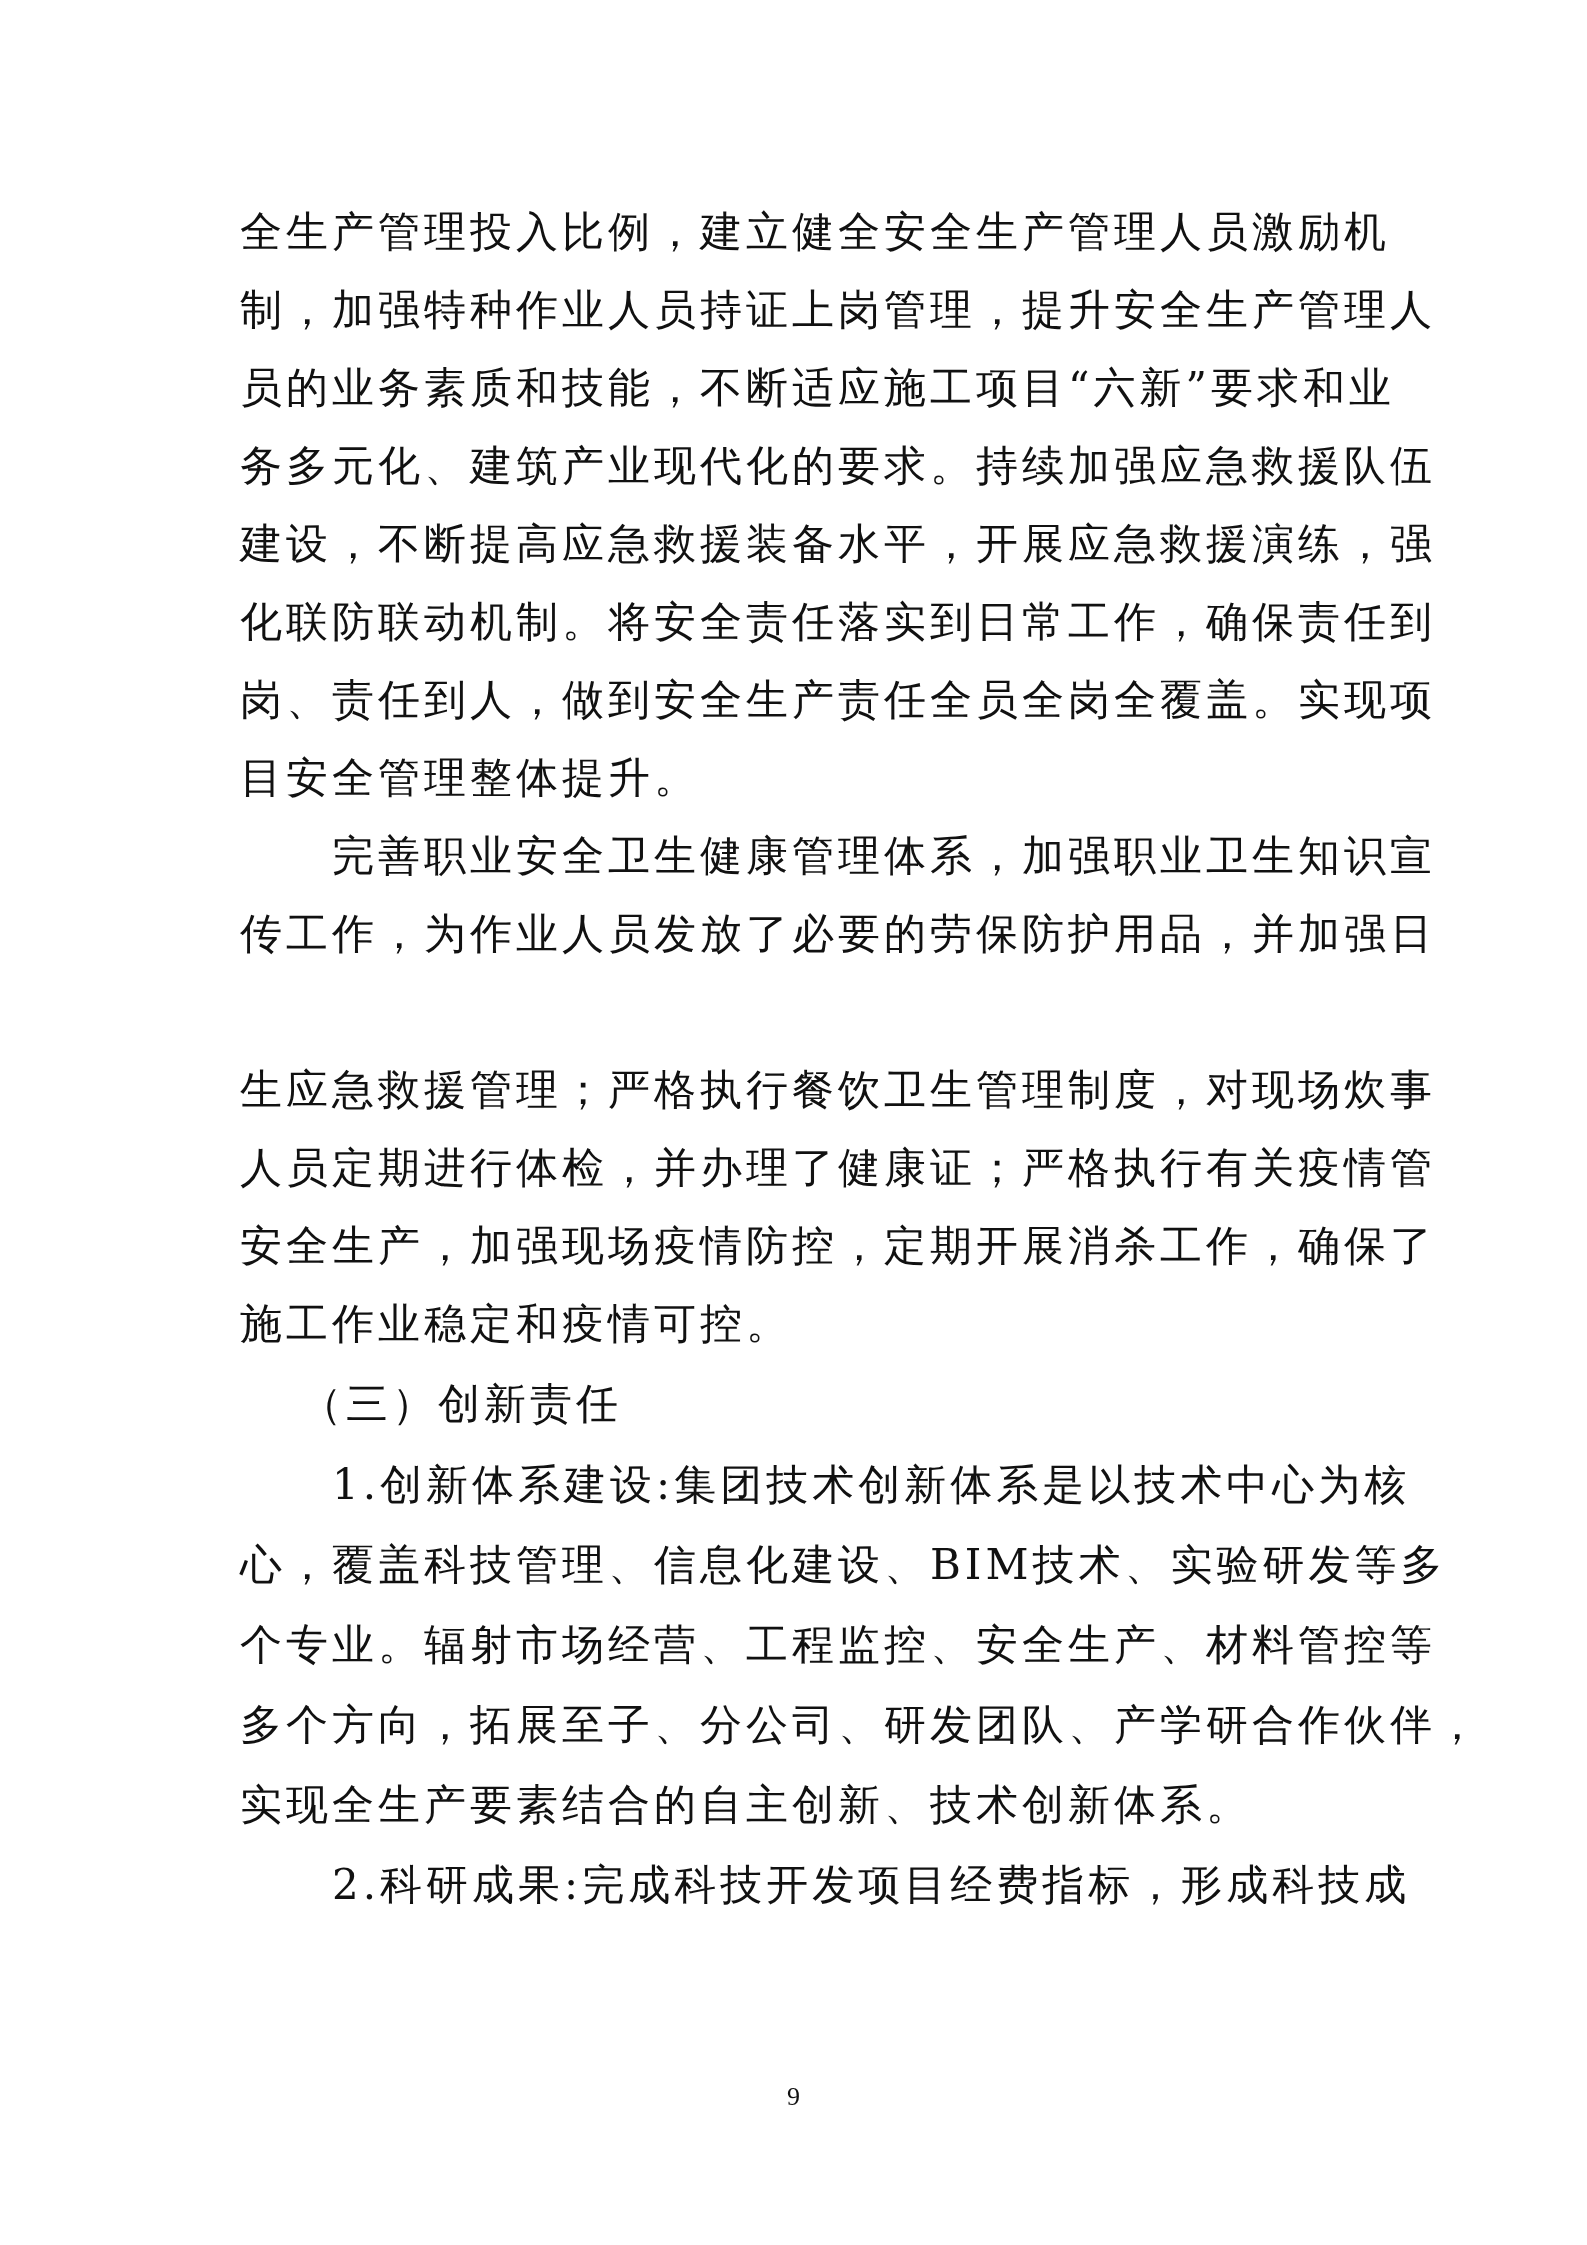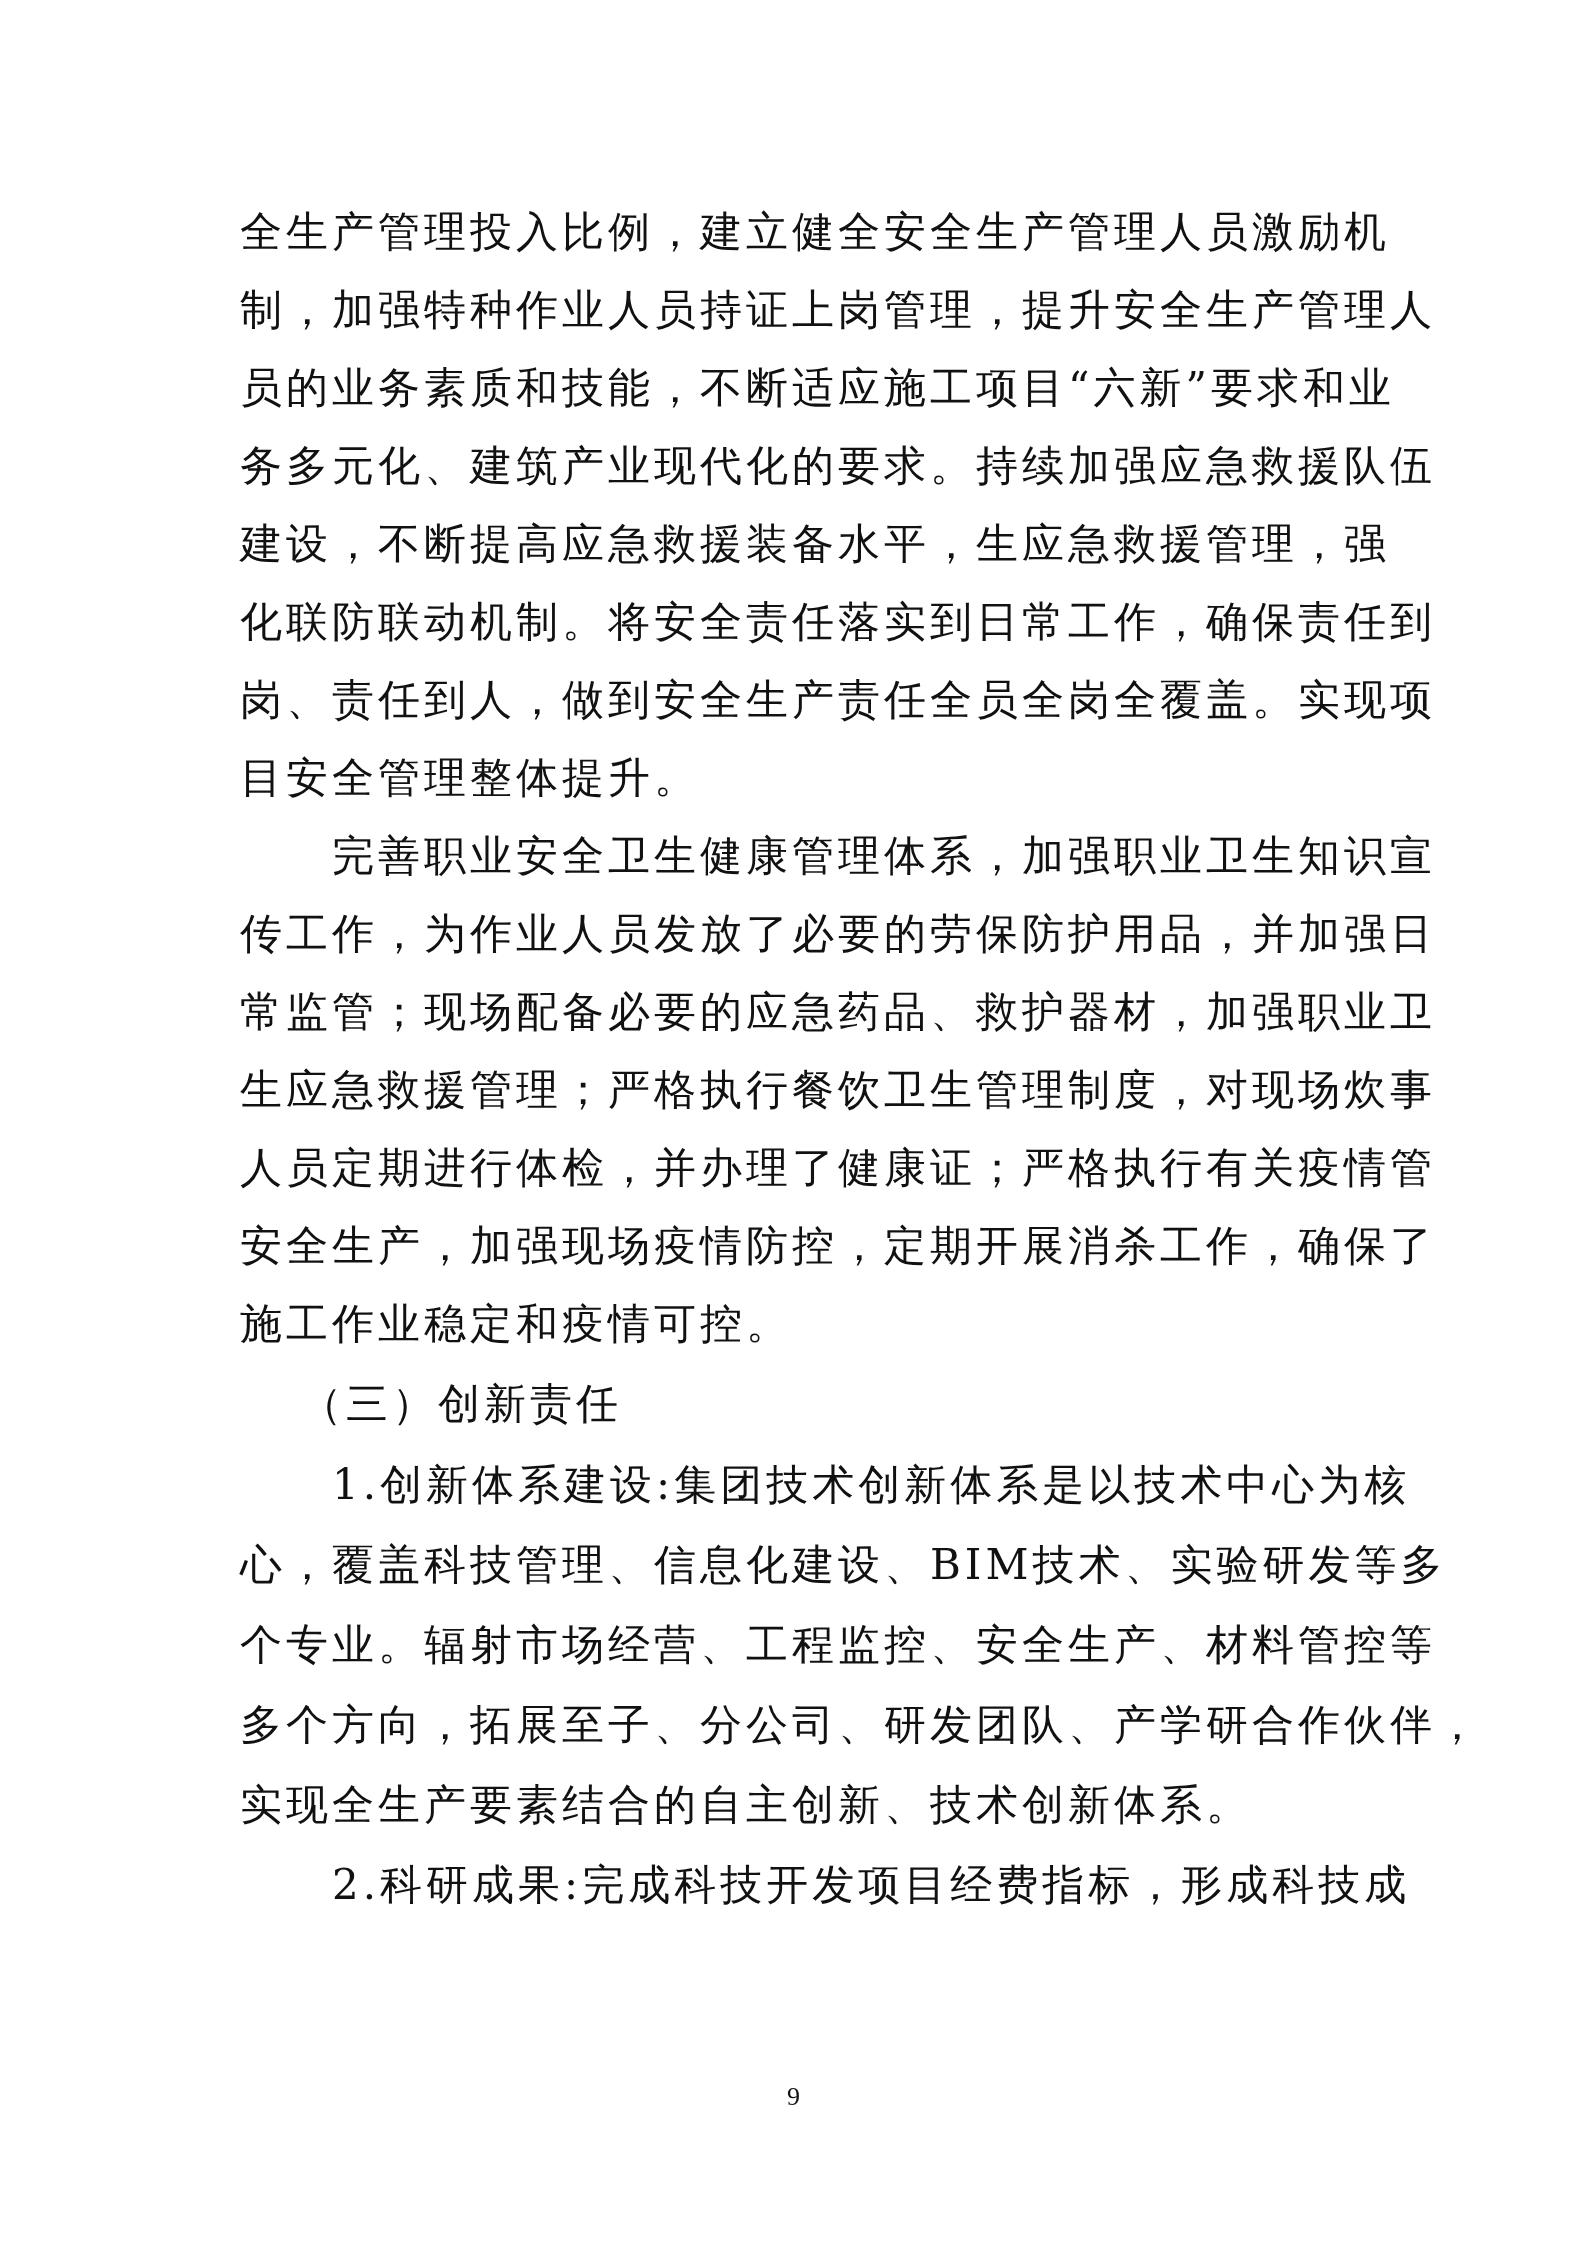--- a/index.html
+++ b/index.html
@@ -30,28 +30,27 @@
   }
 </style>
 </head>
 <body>
 
 <div class="page">
   <div class="line" style="top:193px">全生产管理投入比例，建立健全安全生产管理人员激励机</div>
   <div class="line" style="top:271px">制，加强特种作业人员持证上岗管理，提升安全生产管理人</div>
   <div class="line" style="top:349px">员的业务素质和技能，不断适应施工项目“六新”要求和业</div>
   <div class="line" style="top:427px">务多元化、建筑产业现代化的要求。持续加强应急救援队伍</div>
-  <div class="line" style="top:505px">建设，不断提高应急救援装备水平，生应急救援管理，强</div>
+  <div class="line" style="top:505px">建设，不断提高应急救援装备水平，开展应急救援演练，强</div>
   <div class="line" style="top:583px">化联防联动机制。将安全责任落实到日常工作，确保责任到</div>
   <div class="line" style="top:661px">岗、责任到人，做到安全生产责任全员全岗全覆盖。实现项</div>
   <div class="line" style="top:739px">目安全管理整体提升。</div>
 
   <div class="line indent" style="top:817px">完善职业安全卫生健康管理体系，加强职业卫生知识宣</div>
   <div class="line" style="top:895px">传工作，为作业人员发放了必要的劳保防护用品，并加强日</div>
-  <div class="line" style="top:973px">常监管；现场配备必要的应急药品、救护器材，加强职业卫</div>
   <div class="line" style="top:1051px">生应急救援管理；严格执行餐饮卫生管理制度，对现场炊事</div>
   <div class="line" style="top:1129px">人员定期进行体检，并办理了健康证；严格执行有关疫情管</div>
   <div class="line" style="top:1207px">安全生产，加强现场疫情防控，定期开展消杀工作，确保了</div>
   <div class="line" style="top:1285px">施工作业稳定和疫情可控。</div>
 
   <div class="line heading" style="top:1365px; left:300px;font-family:Liberation Serif, serif;">（三）创新责任</div>
 
   <div class="line indent" style="top:1446px">1.创新体系建设:集团技术创新体系是以技术中心为核</div>
   <div class="line" style="top:1526px">心，覆盖科技管理、信息化建设、BIM技术、实验研发等多</div>
   <div class="line" style="top:1606px">个专业。辐射市场经营、工程监控、安全生产、材料管控等</div>

